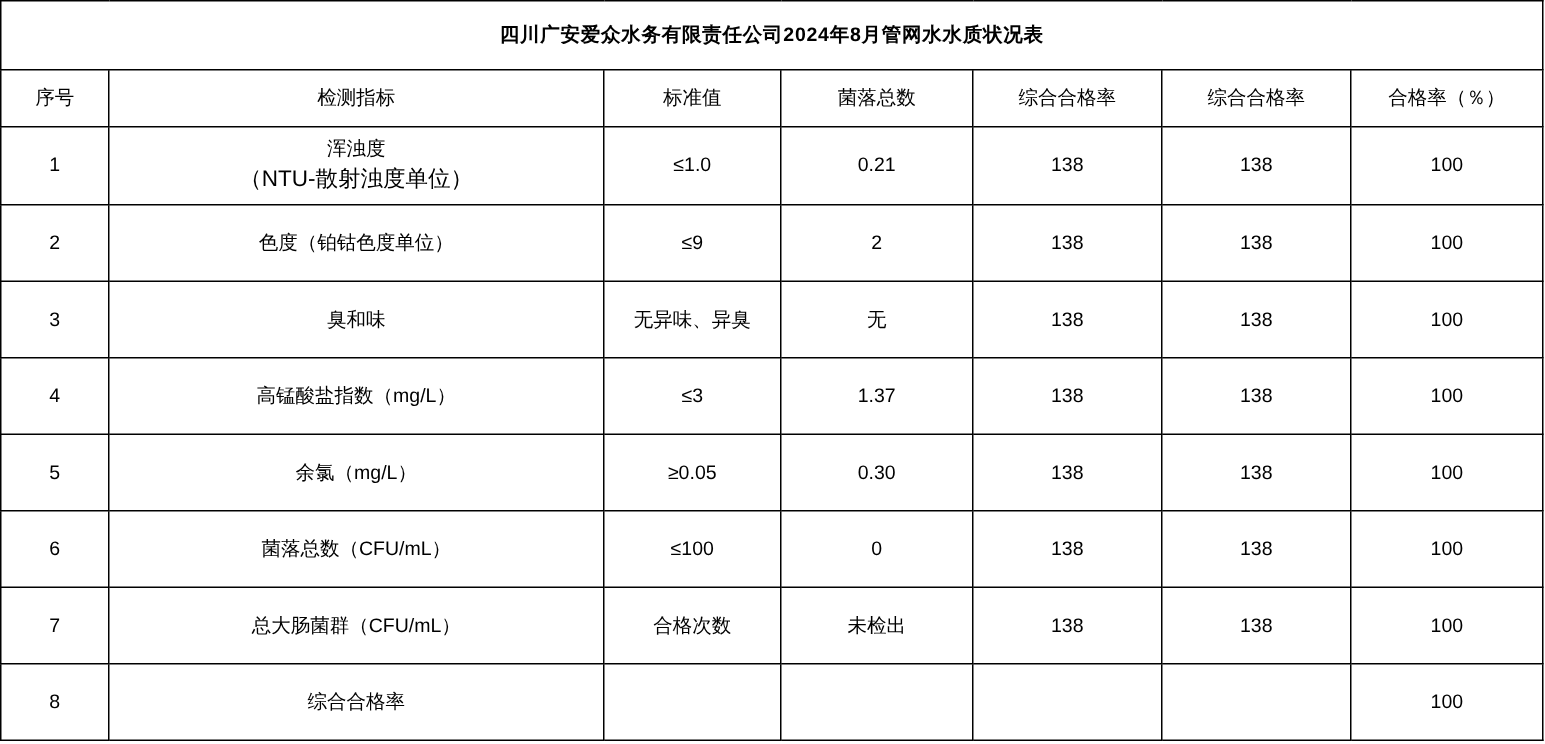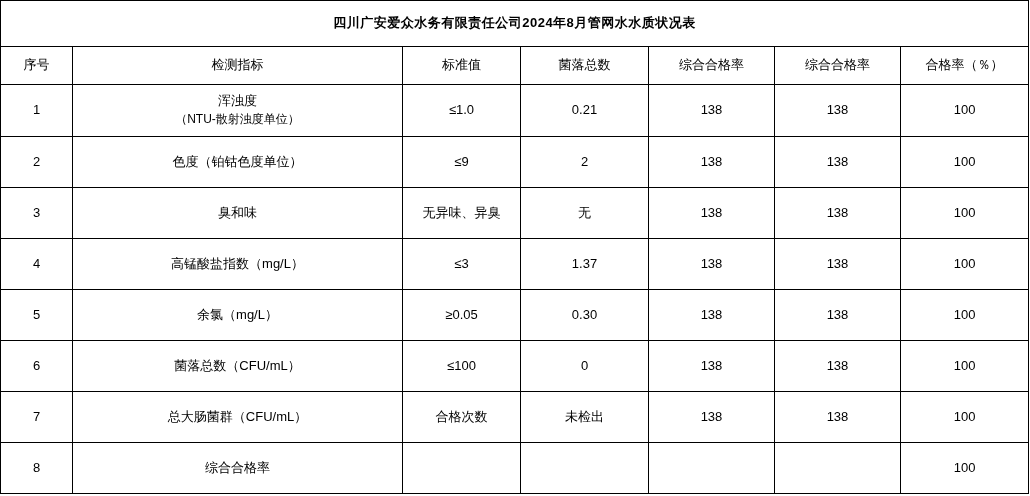--- a/index.html
+++ b/index.html
@@ -47,21 +47,21 @@
     height: 28px;
   }
   .col-seq   { width: 72px; }
   .col-item  { width: 330px; }
   .col-std   { width: 118px; }
   .col-avg   { width: 128px; }
   .col-count { width: 126px; }
   .col-pass  { width: 126px; }
   .col-rate  { width: 128px; }
   .sub {
-    font-size: 12px;
+    font-size: 15px;
     display: block;
   }
   .empty-cell {
     border: 1px solid #000;
   }
   .row-tall { height: 46px; }
   .row-std  { height: 45px; }
 </style>
 </head>
 <body>

